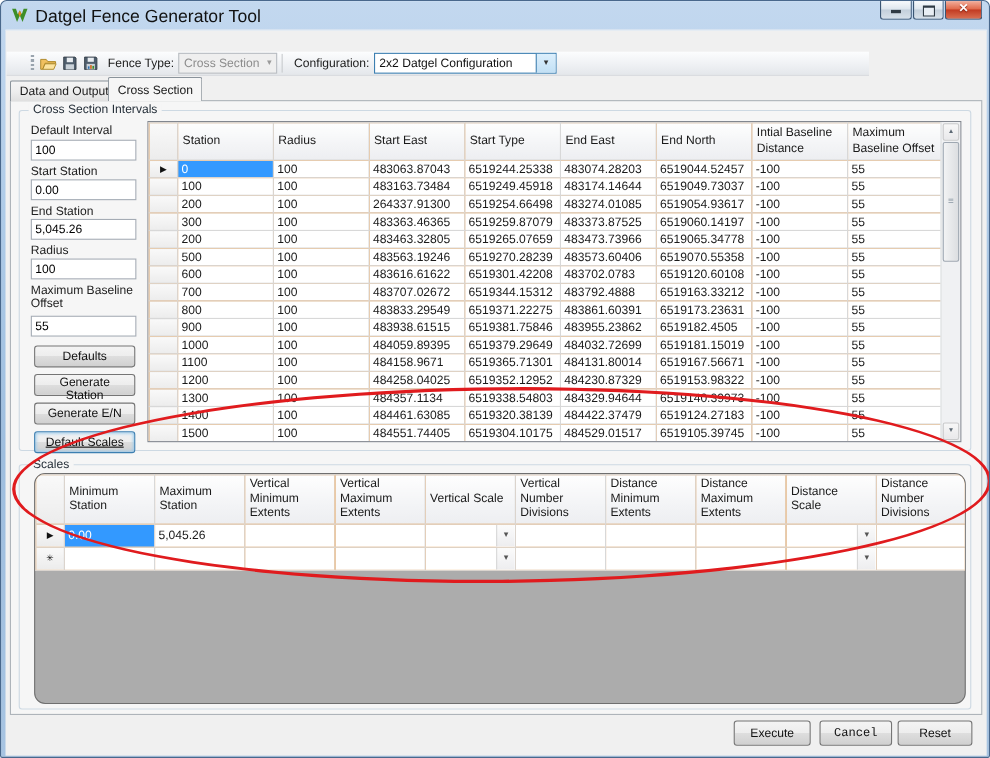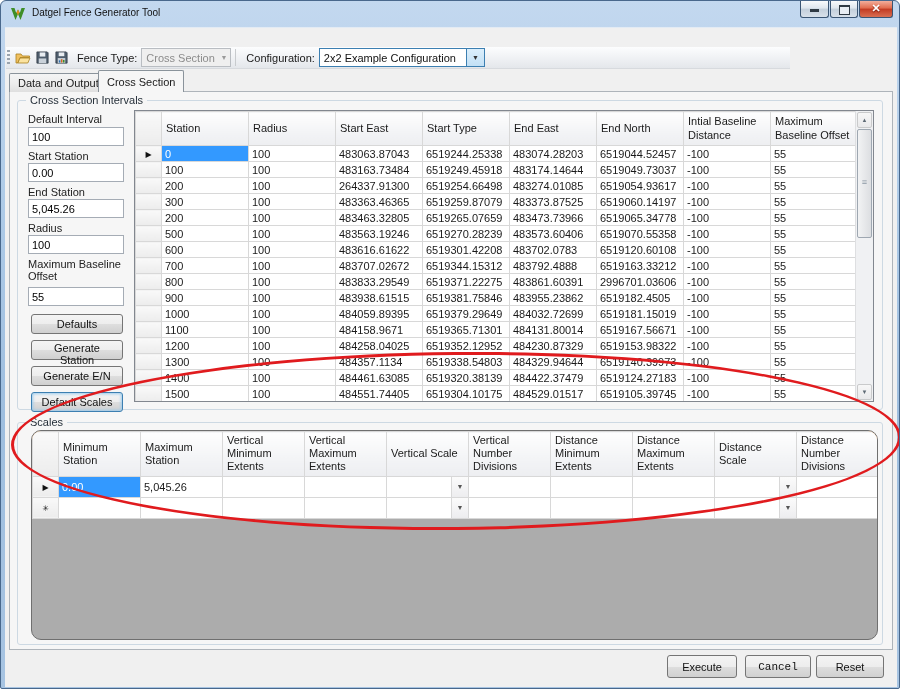--- a/index.html
+++ b/index.html
@@ -2,34 +2,34 @@
 <html><head>
 <meta charset="utf-8">
 <style>
   html,body{margin:0;padding:0;background:#fff;}
   #win{position:relative;width:900px;height:689px;box-sizing:border-box;overflow:hidden;
        font-family:"Liberation Sans",sans-serif;font-size:11px;color:#1a1a1a;
        background:linear-gradient(180deg,#C3D8EF 0%,#AECBE8 28%,#9EBEDF 60%,#A7C4E2 100%);
        border:1px solid #49688C;border-radius:6px 6px 2px 2px;}
   
   .title-icon{position:absolute;left:9px;top:5px;width:16px;height:16px;}
-  .title-text{position:absolute;left:31px;top:6px;font-size:10px;color:#111;}
+  .title-text{position:absolute;left:31px;top:6px;font-size:16px;color:#111;}
   .winbtn{position:absolute;top:0;height:17px;box-sizing:border-box;border:1px solid #3A5573;border-top:none;
           border-radius:0 0 3px 3px;text-align:center;cursor:default;}
   .btn-minmax{background:linear-gradient(#F8FAFC,#DEE6EE 45%,#C3CFDB 50%,#D8E1EA);}
   #btn-min{left:799px;width:29px;} #btn-max{left:829px;width:28px;}
   #btn-close{left:858px;width:34px;background:linear-gradient(#F2AE9B,#E06A4C 45%,#C23B22 50%,#D96F52);
              color:#fff;font-size:11px;font-weight:bold;line-height:15px;text-shadow:0 1px 1px #7C1A0B;}
   .glyph-min{display:inline-block;width:9px;height:3px;background:#2F3A44;margin-top:8px;}
   .glyph-max{display:inline-block;width:9px;height:7px;border:1px solid #2F3A44;border-top:2px solid #2F3A44;margin-top:4px;background:#E8EEF4;}
   
   .client{position:absolute;left:4px;top:26px;width:892px;height:659px;background:#F0F0F0;border-top:1px solid #E3EBF4;}
   .menubar{position:absolute;left:5px;top:26px;width:890px;height:20px;background:#F4F6F8;}
   .menu-item{display:inline-block;padding:3px 9px;font-size:12px;color:#1a1a1a;}
-  .toolbar{position:absolute;left:5px;top:46px;width:784px;height:22px;display:flex;align-items:center;padding-left:0;box-sizing:border-box;
+  .toolbar{position:absolute;left:5px;top:46px;width:784px;height:22px;display:flex;align-items:center;padding-left:21px;box-sizing:border-box;
            background:linear-gradient(#FCFDFE,#EFF1F4 55%,#E4E7EB);border-bottom:1px solid #D7DADE;}
   .grip{width:3px;height:15px;margin:0 4px 0 1px;background:repeating-linear-gradient(#9AA4AE 0 2px,transparent 2px 4px);}
   .tbtn{width:18px;height:18px;display:flex;align-items:center;justify-content:center;margin-right:1px;}
   .tlabel{margin:0 4px 0 6px;font-size:11px;color:#1a1a1a;white-space:nowrap;}
   .combo{box-sizing:border-box;height:19px;display:flex;align-items:center;position:relative;}
   .combo-disabled{width:90px;background:#EFEFEF;border:1px solid #B9BDC2;color:#8C8C8C;padding-left:4px;}
   .combo-disabled .arr{position:absolute;right:3px;color:#9A9A9A;font-size:7px;}
   .combo-focus{width:166px;background:#fff;border:1px solid #3C7FB1;color:#111;padding-left:4px;}
   .combo-focus .txt{overflow:hidden;white-space:nowrap;width:140px;}
   .combo-focus .dbtn{position:absolute;right:0;top:0;bottom:0;width:17px;background:linear-gradient(#DCEFFC,#C2E0F5);
@@ -130,21 +130,21 @@
       </svg>
     </div>
     <span class="tlabel">Fence Type:</span>
     <div class="combo combo-disabled">
       <span>Cross Section</span>
       <span class="arr">▼</span>
     </div>
     <div class="tsep"></div>
     <span class="tlabel">Configuration:</span>
     <div class="combo combo-focus">
-      <span class="txt">2x2 Example Configuration</span>
+      <span class="txt">2x2 Datgel Configuration</span>
       <span class="dbtn">▼</span>
     </div>
   </div>
 
   <div class="tab" style="left:8px;">Data and Output</div>
   <div class="tab active" style="left:97px;">Cross Section</div>
   <div class="tabpage"></div>
 
   <div class="groupbox" style="left:16px;top:99px;width:866px;height:310px;">
     <span class="gb-legend">Cross Section Intervals</span>
@@ -157,21 +157,21 @@
   <span class="flabel" style="top:185px;">End Station</span>
   <input class="finput" style="top: 198px;" value="5,045.26">
   <span class="flabel" style="top:221px;">Radius</span>
   <input class="finput" style="top: 234px;" value="100">
   <span class="flabel" style="top:257px;">Maximum  Baseline Offset</span>
   <input class="finput" style="top: 286px;" value="55">
 
   <button class="pbtn" style="top:313px;">Defaults</button>
   <button class="pbtn" style="top:339px;">Generate Station</button>
   <button class="pbtn" style="top:365px;">Generate E/N</button>
-  <button class="pbtn focus" style="top:391px;">Default Scales</button>
+  <button class="pbtn focus" style="top:391px;text-decoration:underline;">Default Scales</button>
 
   <div class="gridbox" id="intervals-grid" style="left:133px;top:109px;width:740px;height:292px;">
     <table class="grid" id="intervals-table" style="width: 722px;">
         <colgroup>
           <col style="width: 26px;">
           <col style="width: 87px;">
           <col style="width: 87px;">
           <col style="width: 87px;">
           <col style="width: 87px;">
           <col style="width: 87px;">
@@ -281,21 +281,21 @@
             <td>-100</td>
             <td>55</td>
           </tr>
           <tr>
             <th class="rowhdr"><span class="marker"></span></th>
             <td>800</td>
             <td>100</td>
             <td>483833.29549</td>
             <td>6519371.22275</td>
             <td>483861.60391</td>
-            <td>2996701.03606</td>
+            <td>6519173.23631</td>
             <td>-100</td>
             <td>55</td>
           </tr>
           <tr>
             <th class="rowhdr"><span class="marker"></span></th>
             <td>900</td>
             <td>100</td>
             <td>483938.61515</td>
             <td>6519381.75846</td>
             <td>483955.23862</td>

